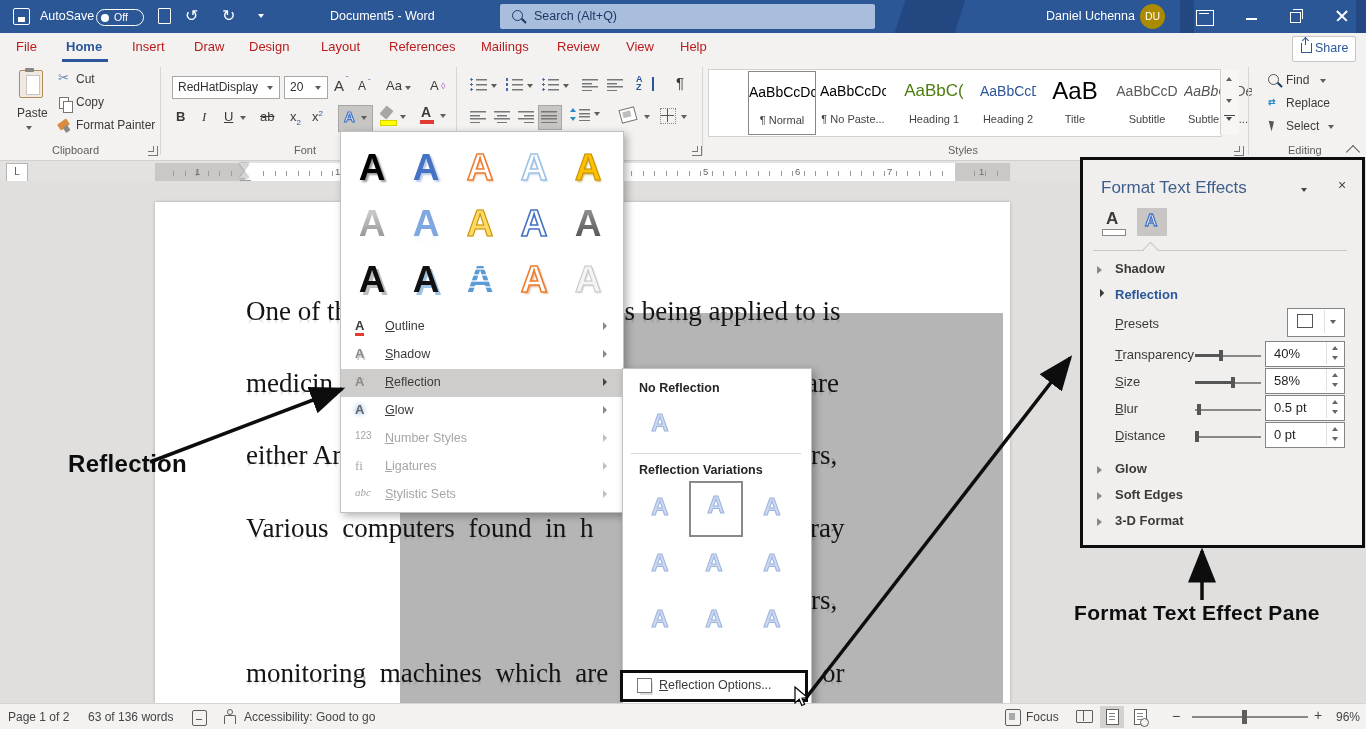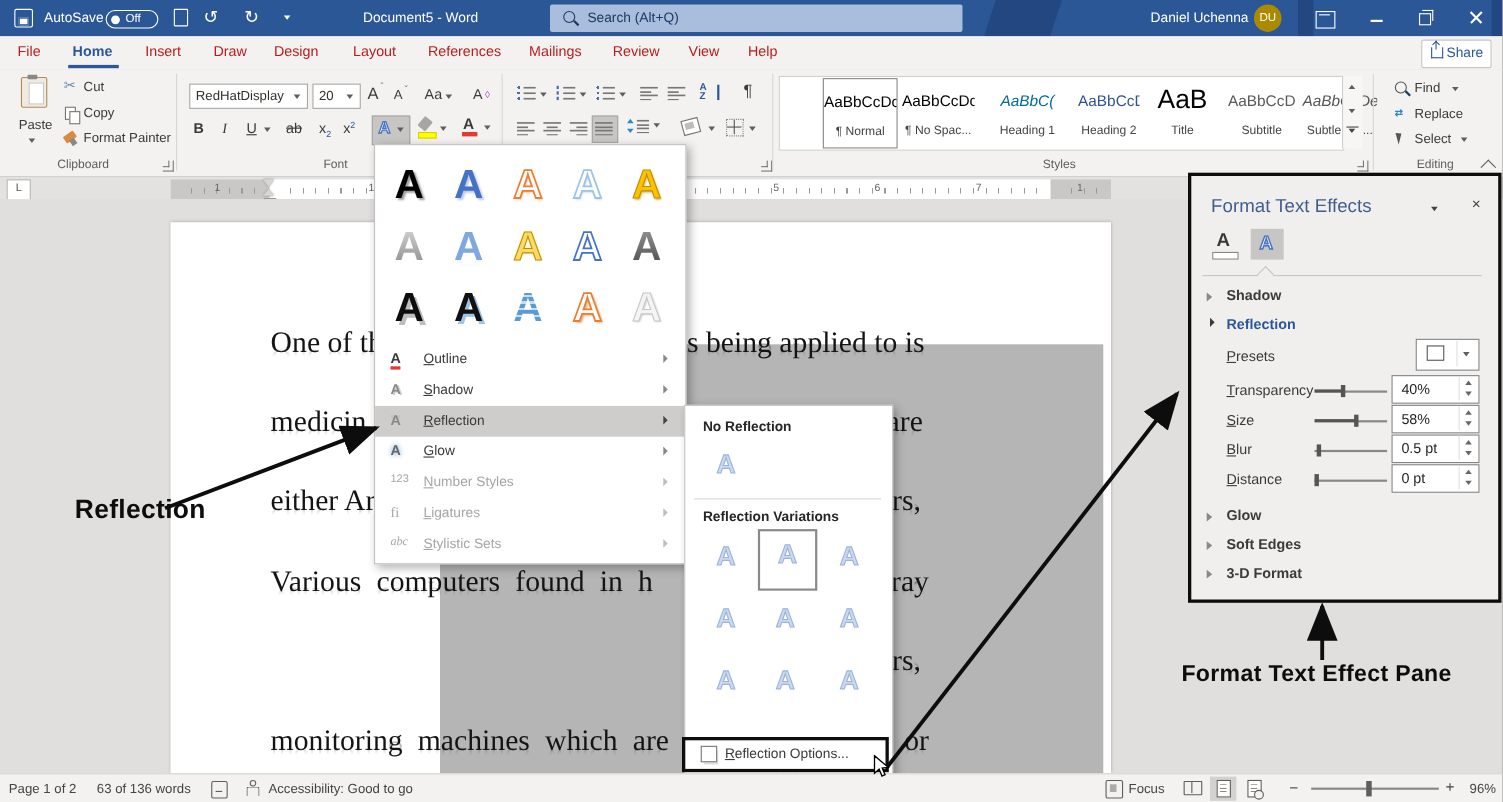--- a/index.html
+++ b/index.html
@@ -294,24 +294,24 @@
     <div class="abs launcher" style="left:692px;top:83px;"></div>
     <div class="abs gdiv" style="left:702px;"></div>
 
     <div class="abs" style="left:708px;top:6px;width:512px;height:66px;background:#fff;border:1px solid #d2d0ce;"></div>
     <div class="abs stylecard" style="left:712px;top:8px;width:66px;height:62px;border:1px solid #8a8886;background:#fff;">
       <span class="prev">AaBbCcDc</span>
       <span class="nm">¶ Normal</span>
     </div>
     <div class="abs stylecard" style="left:784px;top:8px;width:66px;height:62px;">
       <span class="prev">AaBbCcDc</span>
-      <span class="nm">¶ No Spac...</span>
+      <span class="nm">¶ No Paste...</span>
     </div>
     <div class="abs stylecard" style="left:856px;top:8px;width:84px;height:62px;">
-      <span class="prev" style="color:#0369a1;font-size:14px;font-style:italic;">AaBbC(</span>
+      <span class="prev" style="color:#4d7c0f;font-size:17px;">AaBbC(</span>
       <span class="nm">Heading 1</span>
     </div>
     <div class="abs stylecard" style="left:944px;top:8px;width:56px;height:62px;">
       <span class="prev" style="color:#2f5496;">AaBbCcD</span>
       <span class="nm">Heading 2</span>
     </div>
     <div class="abs stylecard" style="left:1006px;top:8px;width:66px;height:62px;">
       <span class="prev" style="font-size:24px;">AaB</span>
       <span class="nm">Title</span>
     </div>

